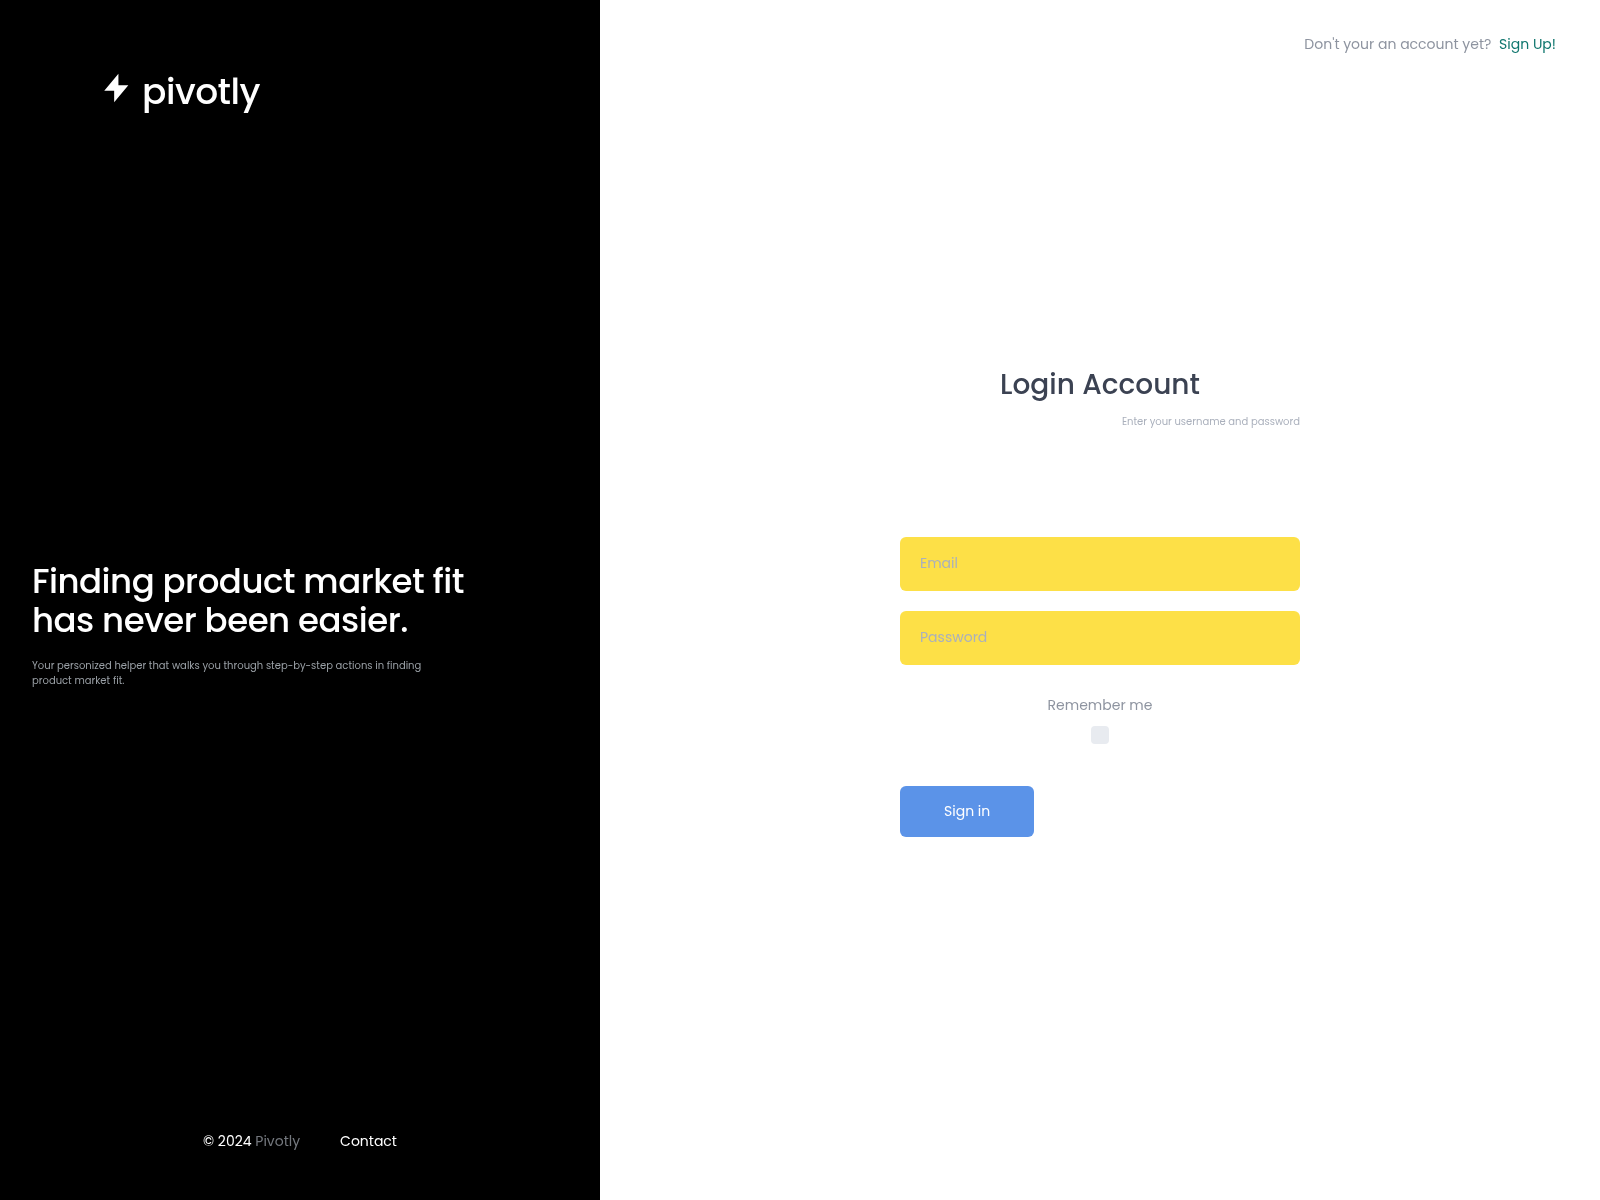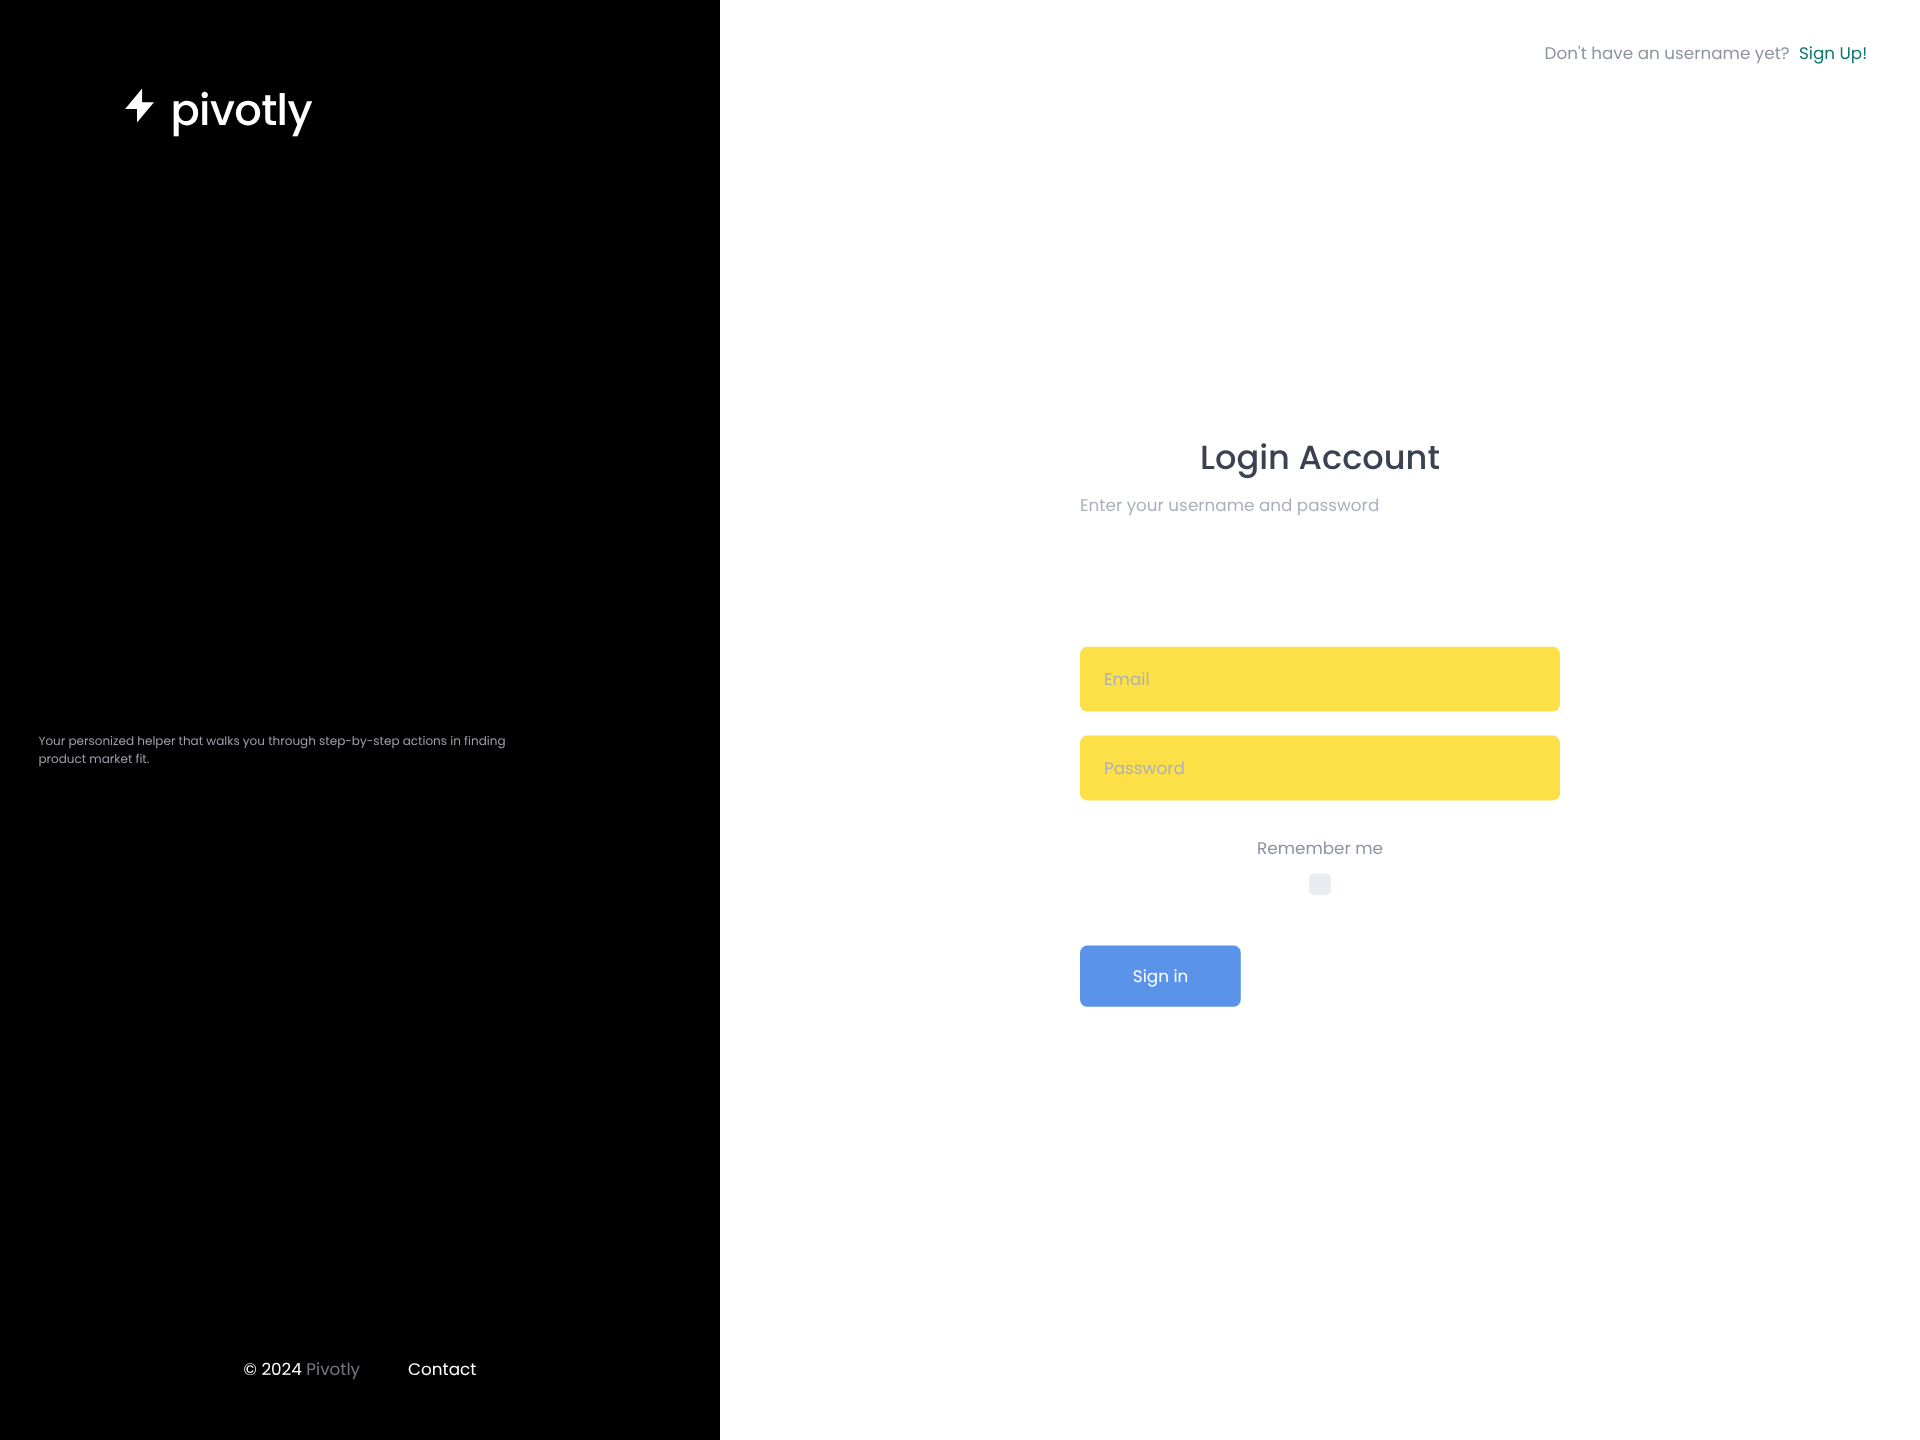--- a/index.html
+++ b/index.html
@@ -111,23 +111,23 @@
       width: 400px;
     }
     .form-title {
       font-size: 28px;
       font-weight: 500;
       color: #3b4252;
       text-align: center;
       margin-bottom: 8px;
     }
     .form-sub {
-      font-size: 14px;
+      font-size: 10px;
       color: #aab0bc;
-      text-align: left;
+      text-align: right;
       margin-bottom: 107px;
     }
     .input-field {
       width: 100%;
       height: 54px;
       background: #fde047;
       border: none;
       border-radius: 6px;
       padding: 0 20px;
       font-size: 14px;
@@ -174,34 +174,36 @@
   <div class="logo-area">
     <span class="logo-icon">
       <svg viewBox="0 0 24 24" xmlns="http://www.w3.org/2000/svg">
           <path d="M13 2 3 14h7v8l10-12h-7V2z"></path>
         </svg>
     </span>
     <span class="logo-text">pivotly</span>
   </div>
 
   <div class="mid-section">
+    <div class="headline">Finding product market fit
+has never been easier.</div>
     <div class="subhead">Your personized helper that walks you through step-by-step actions in finding product market fit.</div>
   </div>
 
   <div class="left-footer">
     <div>
       <span class="copyright">© 2024 </span><span class="copyright-brand">Pivotly</span>
     </div>
     <div class="contact-link">Contact</div>
   </div>
 </div>
 
 <div class="right-panel">
   <div class="top-right">
-    <span>Don't have an username yet?</span>
+    <span>Don't your an account yet?</span>
     <span class="signup-link">Sign Up!</span>
   </div>
 
   <div class="form-wrap">
     <div class="form-inner">
       <div class="form-title">Login Account</div>
       <div class="form-sub">Enter your username and password</div>
 
       <input type="text" class="input-field" placeholder="Email" style="">
       <input type="password" class="input-field" placeholder="Password" style="">

